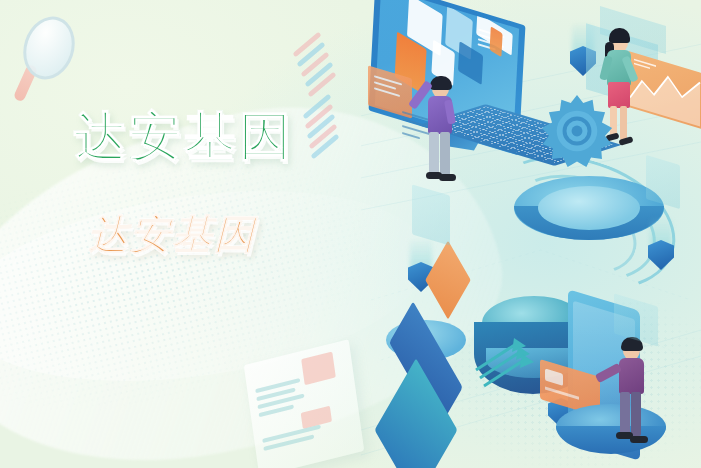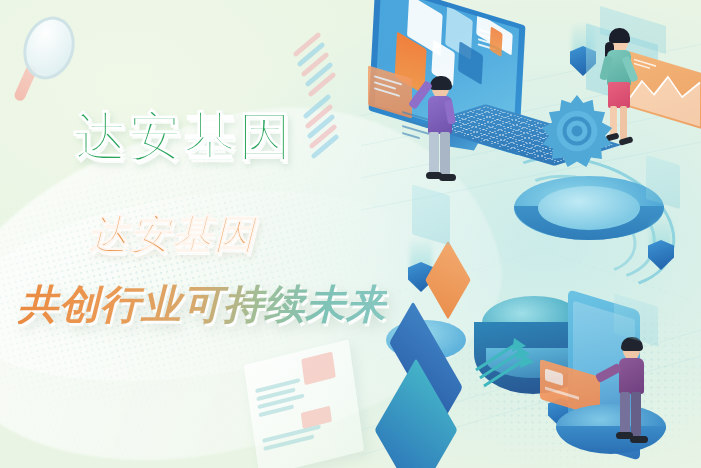--- a/index.html
+++ b/index.html
@@ -579,16 +579,15 @@
 
     <div class="doc-card" style="left:412px; top:190px; width:38px; height:50px; opacity:.55;"></div>
     <div class="doc-card" style="left:646px; top:160px; width:34px; height:44px; opacity:.5;"></div>
     <div class="doc-card" style="left:614px; top:300px; width:44px; height:40px; opacity:.45;"></div>
 
   </div>
 
   <div class="copy">
     <div class="title-main">达安基因</div>
     <div class="title-sub1">达安基因</div>
-    <div class="title-sub2">共创行业可持续未来</div>
   </div>
 
 </div>
 
 </body></html>

